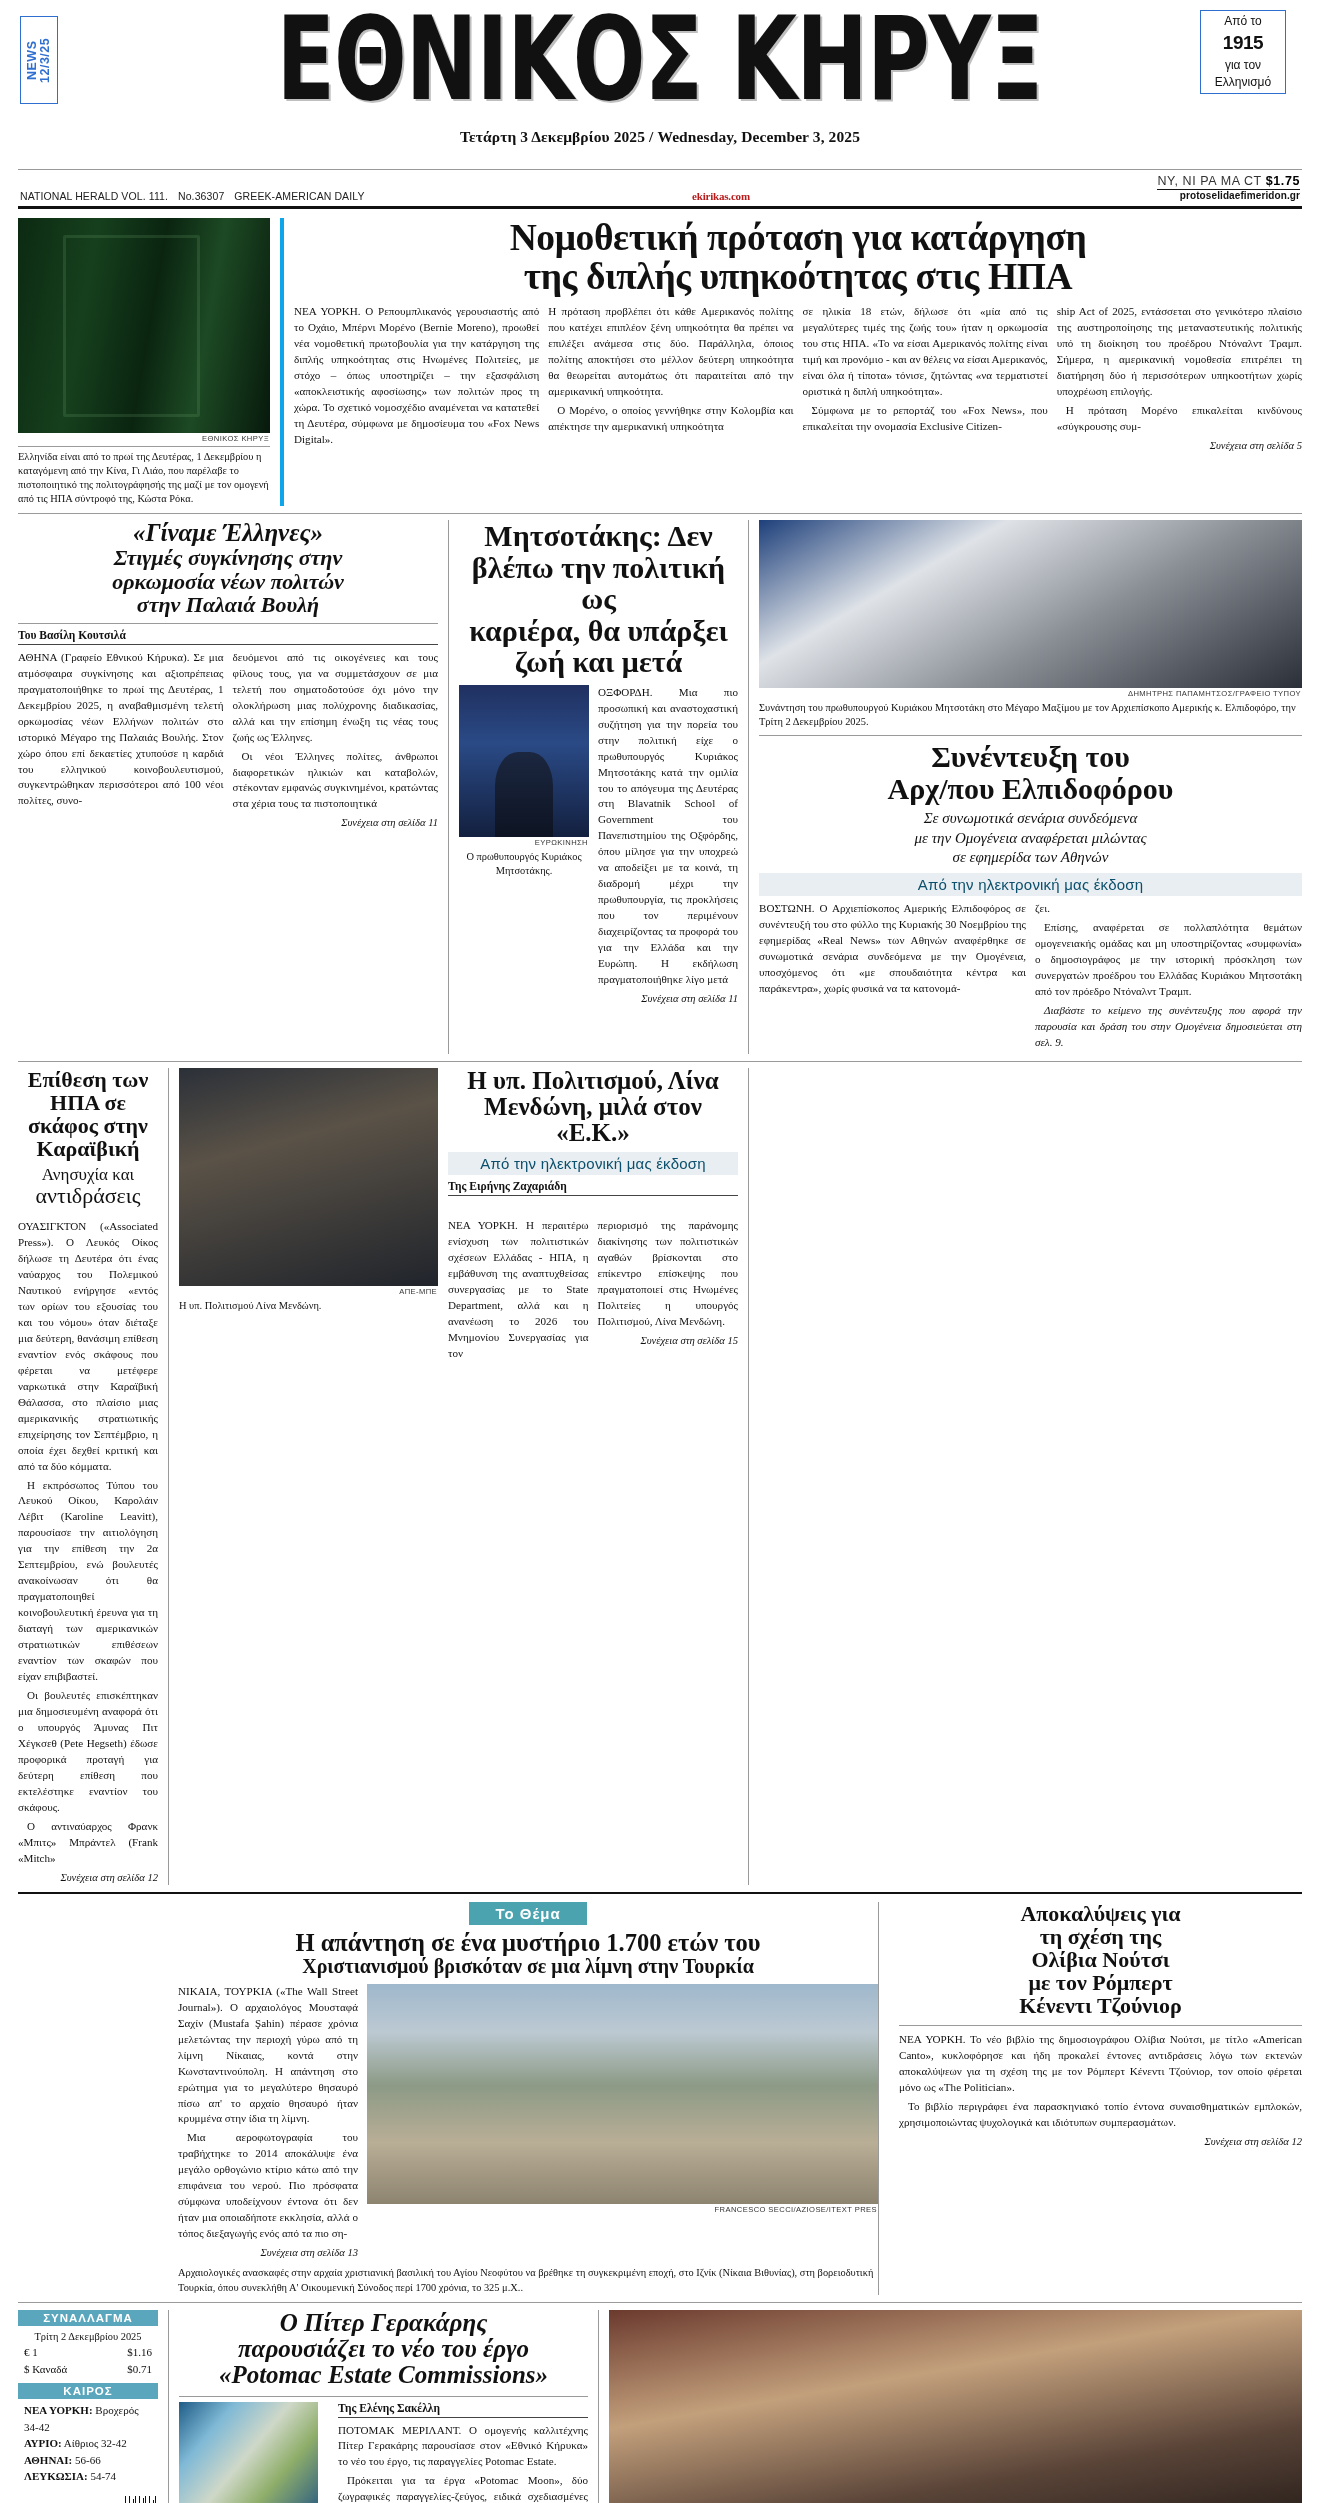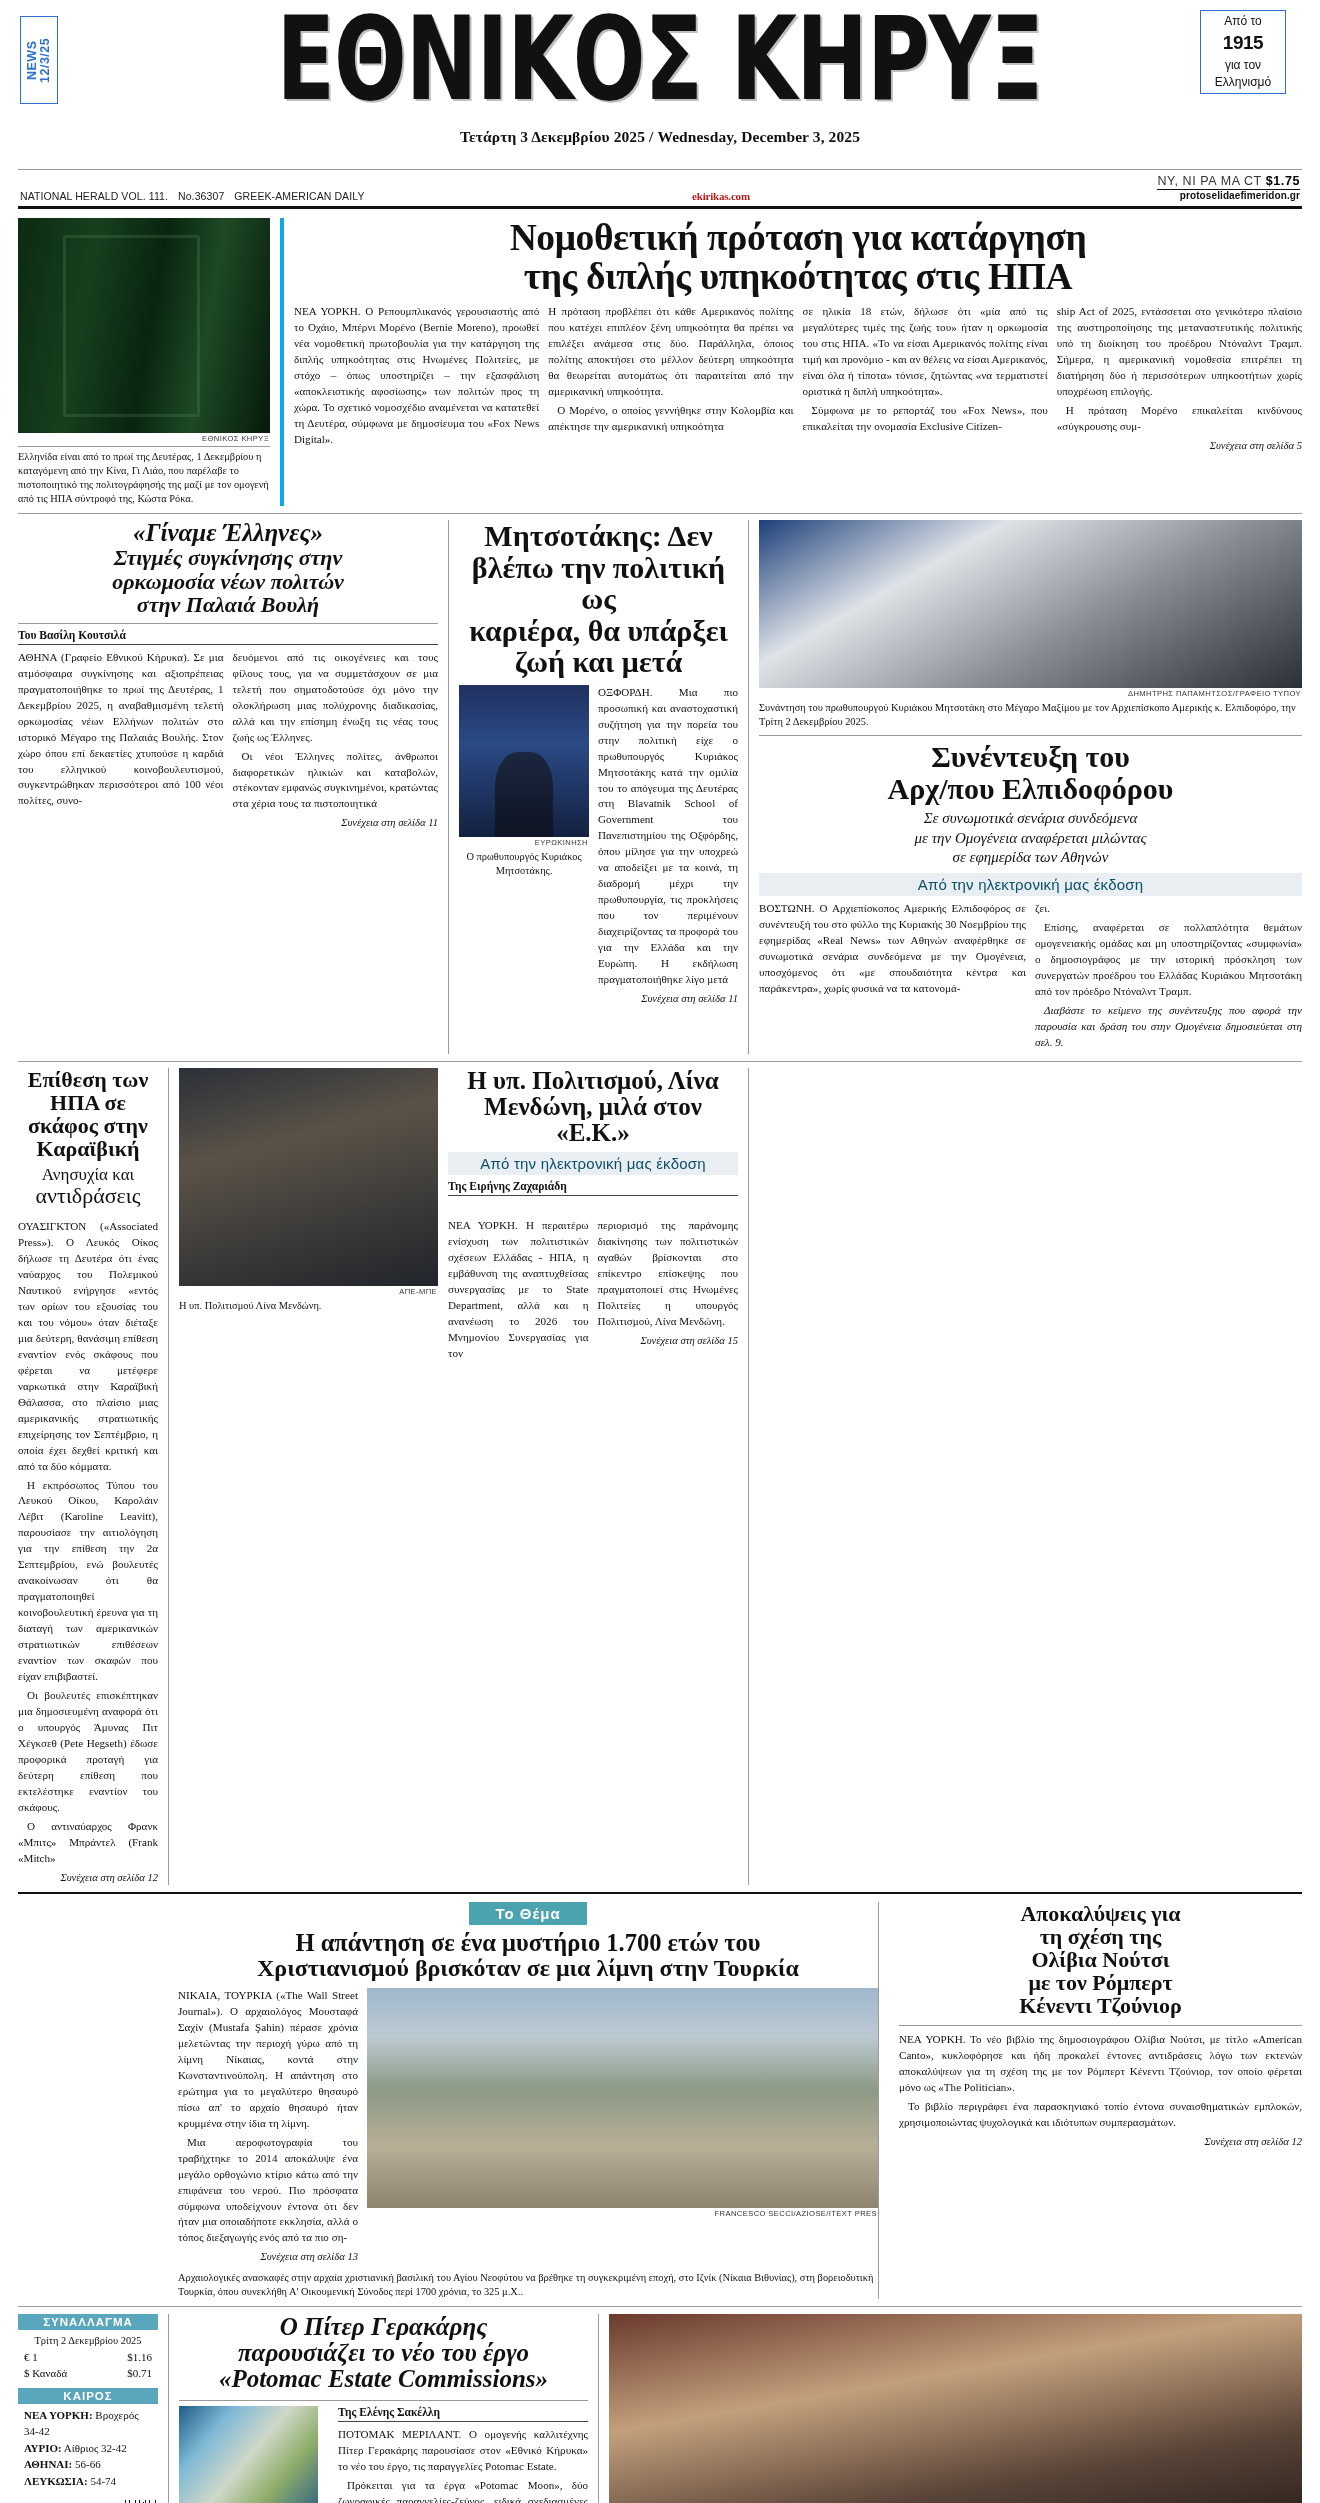--- a/index.html
+++ b/index.html
@@ -299,21 +299,21 @@
 
   <div style="display:flex; ">
 
     <div style="width:160px;"></div>
 
     <div style="width:700px;">
       <div style="text-align:center; margin-bottom:5px;">
         <span class="theme-tab">Το Θέμα</span>
       </div>
       <h3 class="hl" style="font-size:24.5px;">Η απάντηση σε ένα μυστήριο 1.700 ετών του</h3>
-      <h3 class="hl" style="font-size:24px; margin-bottom:7px;">Χριστιανισμού βρισκόταν σε μια λίμνη στην Τουρκία</h3>
+      <h3 class="hl" style="font-size:20px; margin-bottom:7px;">Χριστιανισμού βρισκόταν σε μια λίμνη στην Τουρκία</h3>
       <div style="display:flex; gap:9px;">
         <div class="body-txt" style="width:180px;">
           <p class="first">ΝΙΚΑΙΑ, ΤΟΥΡΚΙΑ («The Wall Street Journal»). Ο αρχαιολόγος Μουσταφά Σαχίν (Mustafa Şahin) πέρασε χρόνια μελετώντας την περιοχή γύρω από τη λίμνη Νίκαιας, κοντά στην Κωνσταντινούπολη. Η απάντηση στο ερώτημα για το μεγαλύτερο θησαυρό πίσω απ' το αρχαίο θησαυρό ήταν κρυμμένα στην ίδια τη λίμνη.</p>
           <p>Μια αεροφωτογραφία του τραβήχτηκε το 2014 αποκάλυψε ένα μεγάλο ορθογώνιο κτίριο κάτω από την επιφάνεια του νερού. Πιο πρόσφατα σύμφωνα υποδείχνουν έντονα ότι δεν ήταν μια οποιαδήποτε εκκλησία, αλλά ο τόπος διεξαγωγής ενός από τα πιο ση-</p>
           <div class="cont">Συνέχεια στη σελίδα 13</div>
         </div>
         <div style="flex:1;">
           <div class="photo ph-lake" style="height:220px;"></div>
           <div class="credit">FRANCESCO SECCI/AZIOSE/ITEXT PRES</div>
         </div>

